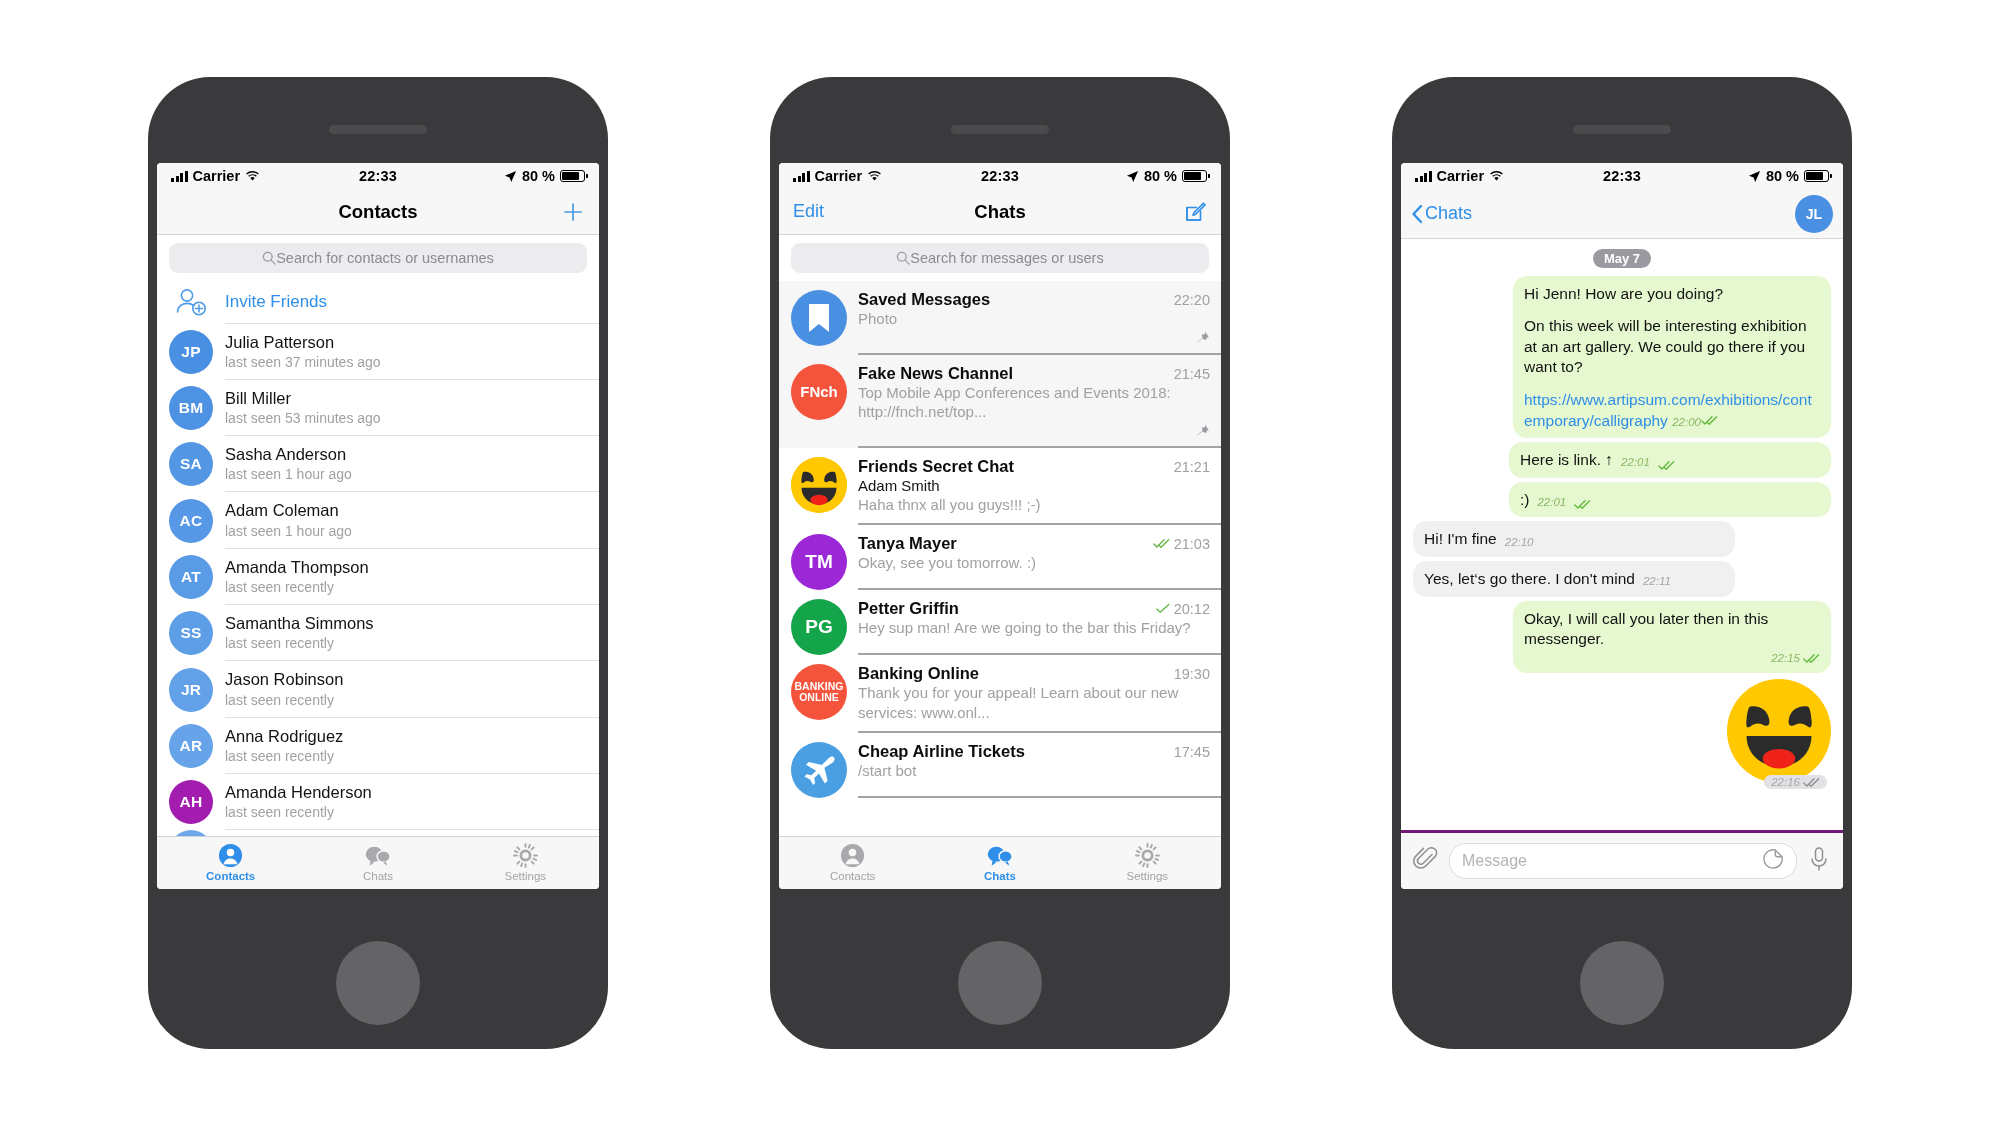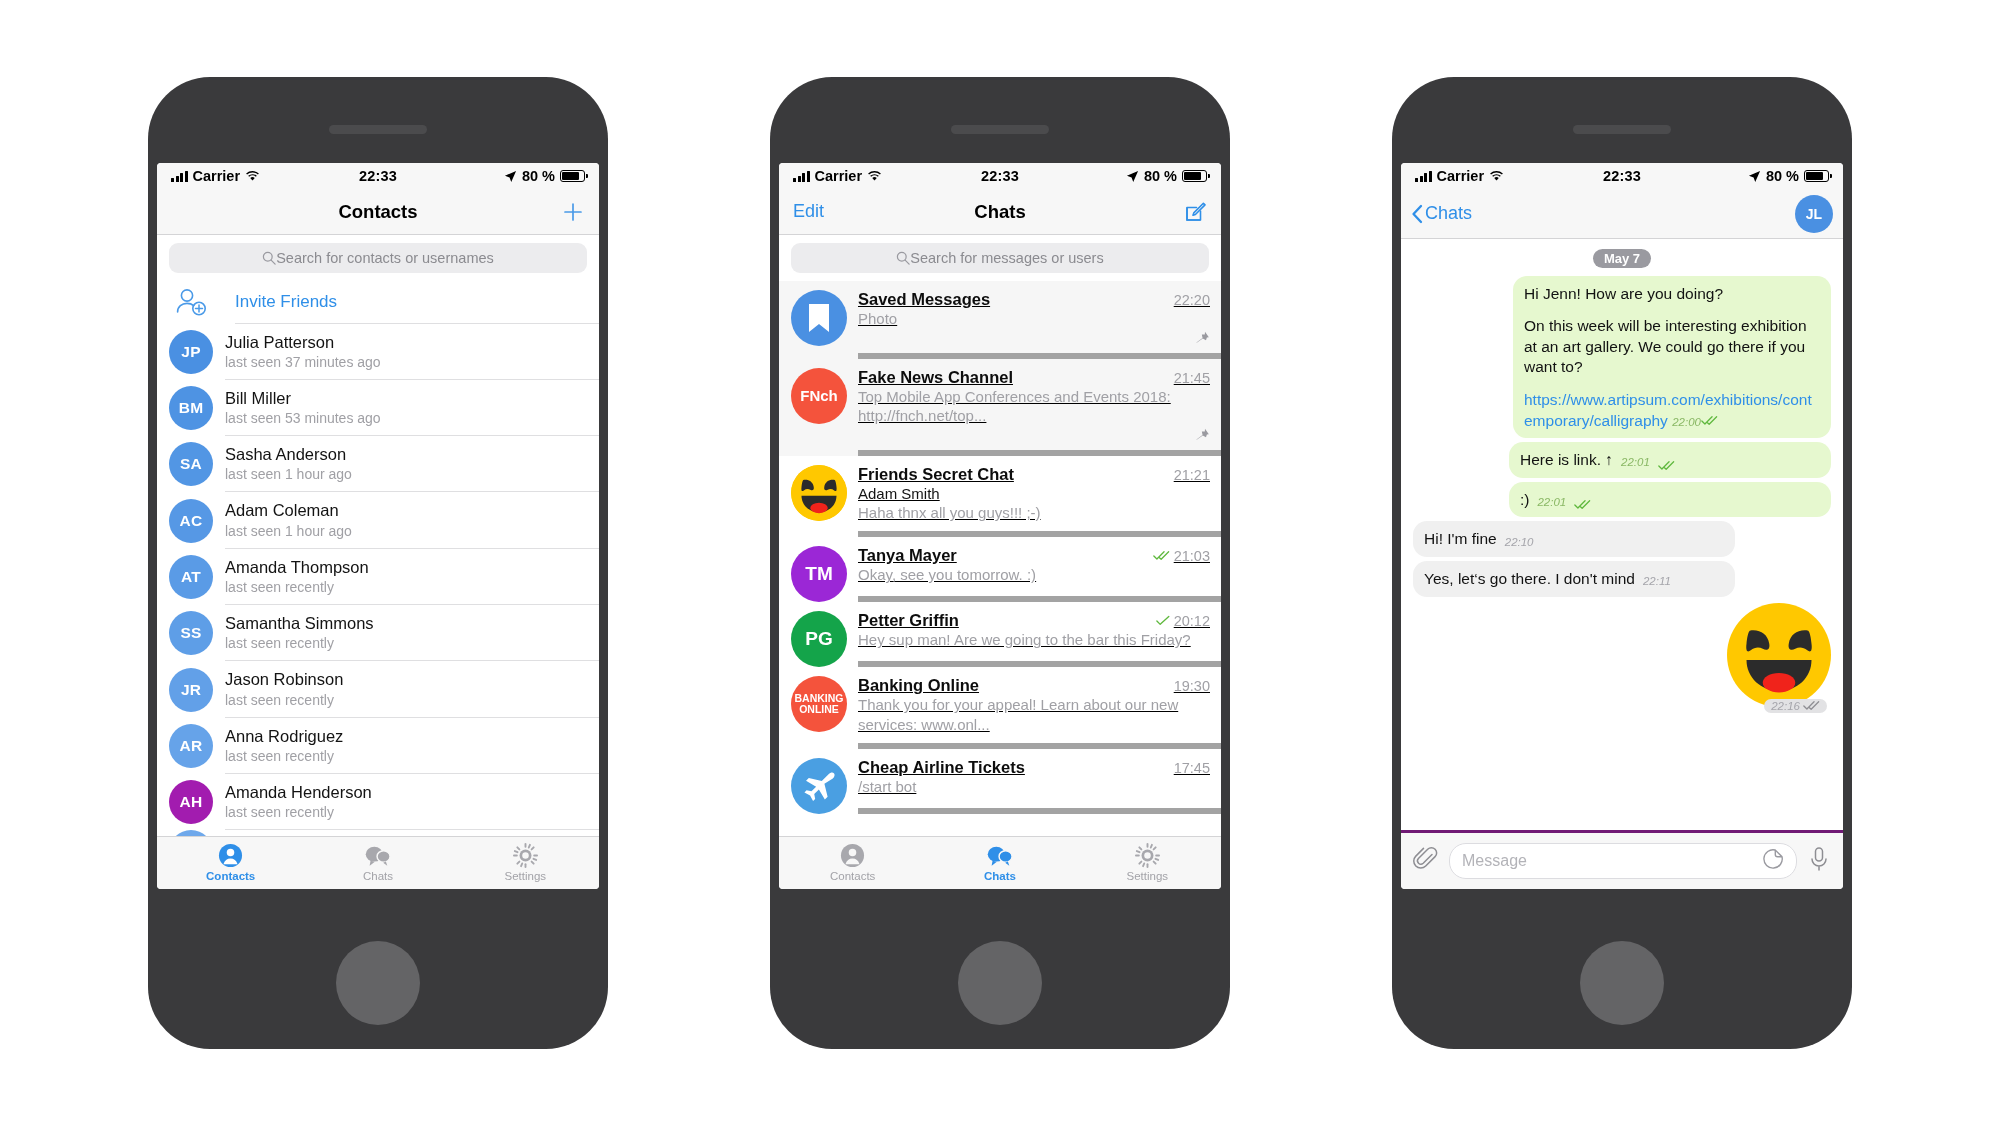--- a/index.html
+++ b/index.html
@@ -41,27 +41,27 @@
   .row{display:flex;align-items:center;padding:0 0 0 12px;box-sizing:border-box;}
   .avatar{flex:0 0 auto;width:44px;height:44px;border-radius:50%;display:flex;align-items:center;justify-content:center;color:#fff;font-weight:bold;font-size:15.5px;letter-spacing:.2px;}
   .rowbody{flex:1 1 auto;margin-left:12px;padding:8px 12px 8px 0;border-bottom:1px solid #dfdfe1;min-width:0;}
   .row:last-child .rowbody{border-bottom:1px solid #dfdfe1;}
   .r-name{font-size:16.5px;color:#131313;line-height:1.22;white-space:nowrap;overflow:hidden;}
   .r-sub{font-size:14px;color:#a0a0a5;line-height:1.3;margin-top:1px;white-space:nowrap;overflow:hidden;}
 
   
   .invite{display:flex;align-items:center;padding:0 0 0 14px;}
   .invite .ic{width:40px;height:40px;flex:0 0 auto;display:flex;align-items:center;justify-content:center;}
-  .invite .lbl{margin-left:24px;flex:1;padding:11px 12px 11px 0;font-size:17px;color:#2f8fe8;border-bottom:1px solid #dfdfe1;}
+  .invite .lbl{margin-left:14px;flex:1;padding:11px 12px 11px 0;font-size:17px;color:#2f8fe8;border-bottom:1px solid #dfdfe1;}
 
   
   .chatrow{display:flex;padding:0 0 0 12px;}
   .chatrow.pinned{background:#f6f6f6;}
   .chat-av{flex:0 0 auto;width:56px;height:56px;border-radius:50%;display:flex;align-items:center;justify-content:center;color:#fff;font-weight:bold;margin-top:9px;overflow:hidden;}
-  .chatbody{flex:1 1 auto;margin-left:11px;padding:9px 11px 9px 0;border-bottom:6px solid #a3a3a3;min-width:0;text-decoration:underline;}
+  .chatbody{flex:1 1 auto;margin-left:11px;padding:9px 11px 9px 0;border-bottom:2px solid #a3a3a3;min-width:0;}
   .c-top{display:flex;align-items:baseline;gap:6px;}
   .c-title{font-size:16.5px;font-weight:bold;color:#0d0d0d;flex:1;white-space:nowrap;overflow:hidden;}
   .c-time{font-size:14.5px;color:#a0a0a5;flex:0 0 auto;display:flex;align-items:center;gap:4px;}
   .c-from{font-size:15px;color:#131313;line-height:1.28;}
   .c-msg{font-size:15px;color:#a0a0a5;line-height:1.28;}
   .c-meta{display:flex;justify-content:flex-end;margin-top:2px;height:14px;}
 
   
   .tabbar{flex:0 0 auto;height:52px;background:#f7f7f7;border-top:1px solid #d4d4d6;display:flex;}
   .tab{flex:1;display:flex;flex-direction:column;align-items:center;justify-content:center;gap:2px;font-size:11.5px;color:#a3a3a8;}
@@ -610,20 +610,27 @@
                 <span>Hi! I'm fine</span>
                 <span class="tstamp grey">22:10</span>
               </span>
             </div>
             <div class="bub in">
               <span class="inline-row">
                 <span>Yes, let‘s go there. I don't mind</span>
                 <span class="tstamp grey">22:11</span>
               </span>
             </div>
+            <div class="bub out" style="max-width: 296px;"><span>Okay, I will call you later then in this messenger.</span><span class="meta-right">
+                <span class="tstamp">22:15</span>
+                <svg width="17" height="11" viewBox="0 0 20 12">
+                  <path d="M1 6.6 4.6 10.2 13 1.6" stroke="#5fb83d" stroke-width="1.5" fill="none" stroke-linecap="round" stroke-linejoin="round"></path>
+                  <path d="M7.6 8.6 9.6 10.4 18.4 1.6" stroke="#5fb83d" stroke-width="1.5" fill="none" stroke-linecap="round" stroke-linejoin="round"></path>
+                </svg>
+              </span></div>
             <div class="sticker-wrap">
               <div class="sticker"><svg width="104" height="104" viewBox="0 0 64 64">
                   <circle cx="32" cy="32" r="32" fill="#ffc800"></circle>
                   <path d="M14 17c6-1 11 2 12 8 .6 3.6-1.4 4.6-4 3.2-2.4-1.3-5-1-7.4.9-2 1.6-3.2.6-2.6-4 .3-3.4 1-7.4 2-8.1z" fill="#2b2b2b"></path>
                   <path d="M50 17c-6-1-11 2-12 8-.6 3.6 1.4 4.6 4 3.2 2.4-1.3 5-1 7.4.9 2 1.6 3.2.6 2.6-4-.3-3.4-1-7.4-2-8.1z" fill="#2b2b2b"></path>
                   <path d="M12 35h40c0 11-9 19-20 19s-20-8-20-19z" fill="#2b2b2b"></path>
                   <ellipse cx="32" cy="49" rx="10" ry="6" fill="#f0231b"></ellipse>
                 </svg></div>
               <div class="sticker-meta">
                 <span class="tstamp grey">22:16</span>

